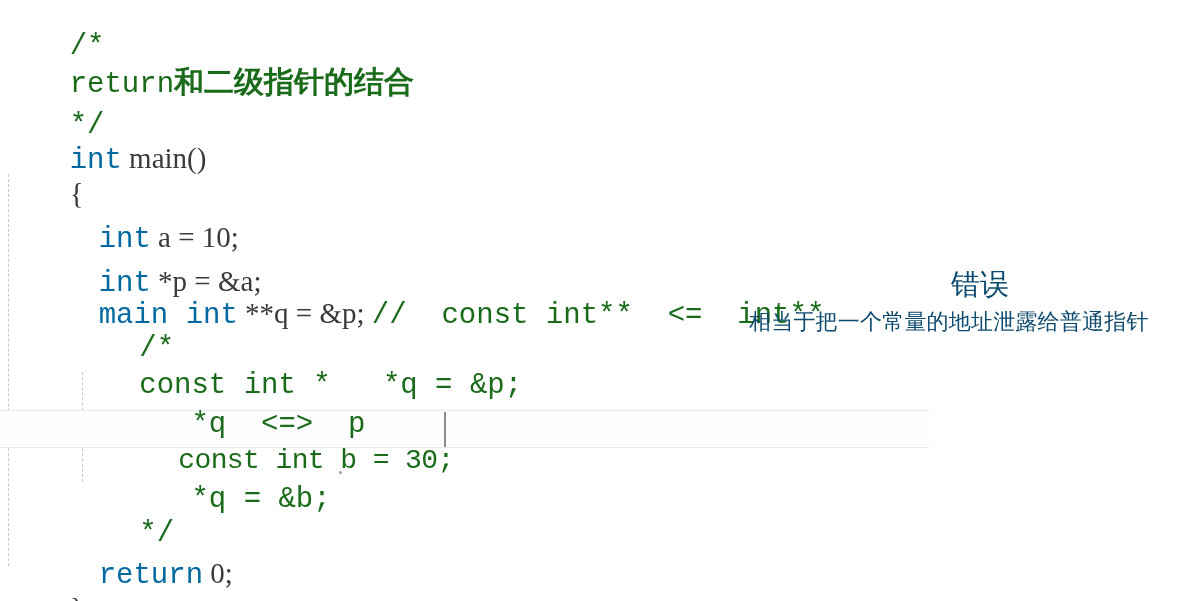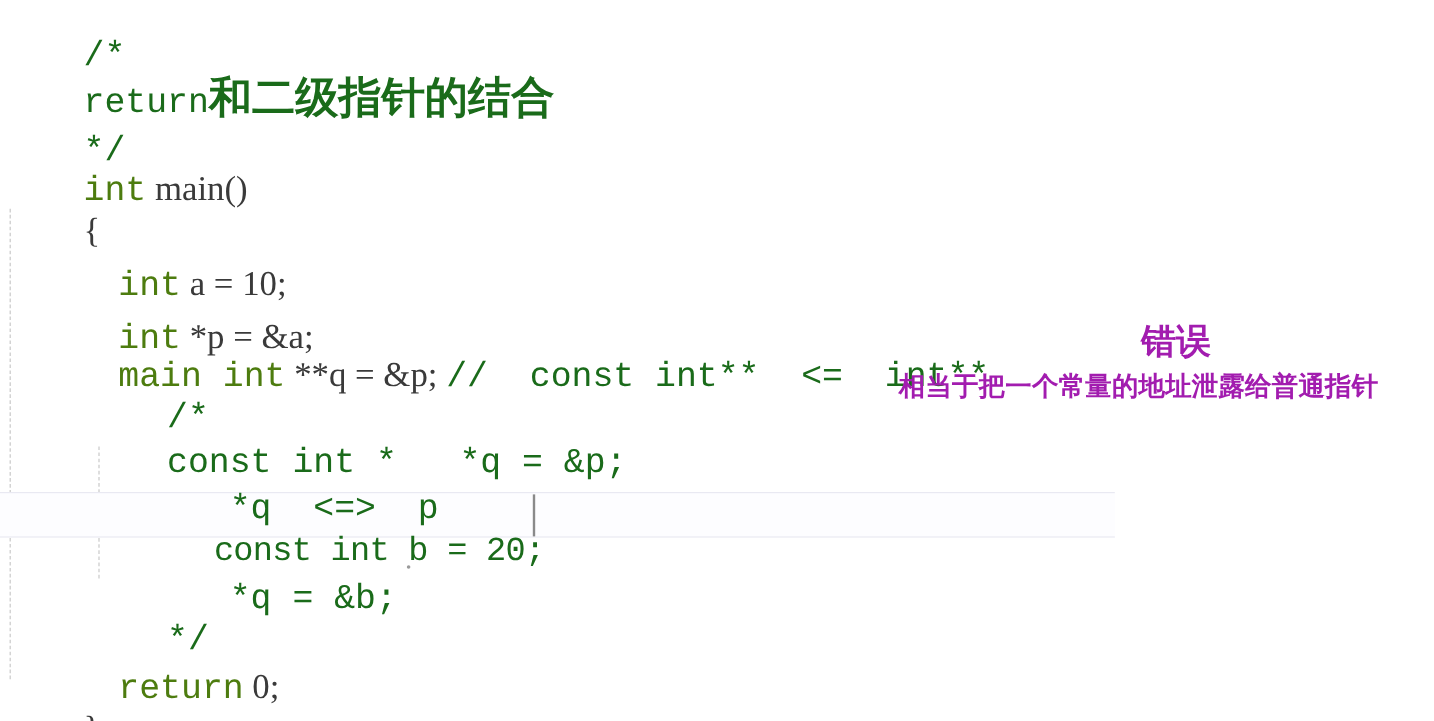--- a/index.html
+++ b/index.html
@@ -56,21 +56,21 @@
   .code-line {
     position: absolute;
     left: 0;
     white-space: pre;
     font-family: "Liberation Mono", "DejaVu Sans Mono", monospace;
     font-size: 29px;
     line-height: 30px;
     letter-spacing: 0px;
     color: #3a3a3a;
   }
-  .tok-kw  { color: #4d7c0f; }
+  .tok-kw  { color: #0369a1; }
   .tok-cm  { color: #1a6b1a; }
   .tok-pl  { color: #3a3a3a; font-family: Liberation Serif, serif; }
 
   
   #ln-1  { top: 2px;   }
   #ln-2  { top: 37px;  }
   #ln-3  { top: 81px;  }
   #ln-4  { top: 113px; }
   #ln-5  { top: 148px; }
   #ln-6  { top: 192px; }
@@ -88,31 +88,31 @@
   
   #ln-12 {
     font-size: 28px;
     letter-spacing: -0.6px;
   }
 
   
   #ln-2 .cjk-title {
     font-family: "DejaVu Sans", "Liberation Sans", sans-serif;
     font-weight: bold;
-    font-size: 36px;
+    font-size: 30px;
     letter-spacing: 0px;
   }
 
   
   .annot {
     position: absolute;
     white-space: pre;
-    color: #a21caf;
+    color: #0c4a6e;
     font-family: "DejaVu Sans", "Liberation Sans", sans-serif;
-    font-weight: bold;
+    font-weight: normal;
   }
   #annot-error {
     left: 951px;
     top: 265px;
     font-size: 29px;
   }
   #annot-note {
     left: 749px;
     top: 307px;
     font-size: 22px;
@@ -179,21 +179,21 @@
 
   <div class="code-line" id="ln-11">
     <span class="tok-cm">       *q  &lt;=&gt;  p</span>
   </div>
 
   <div class="code-line" id="ln-10">
     <span class="tok-cm">    const int *   *q = &amp;p;</span>
   </div>
 
   <div class="code-line" id="ln-12">
-    <span class="tok-cm">       const int b = 20;</span>
+    <span class="tok-cm">       const int b = 30;</span>
   </div>
 
   <div class="code-line" id="ln-13">
     <span class="tok-cm">       *q = &amp;b;</span>
   </div>
 
   <div class="code-line" id="ln-14">
     <span class="tok-cm">    */</span>
   </div>
 

